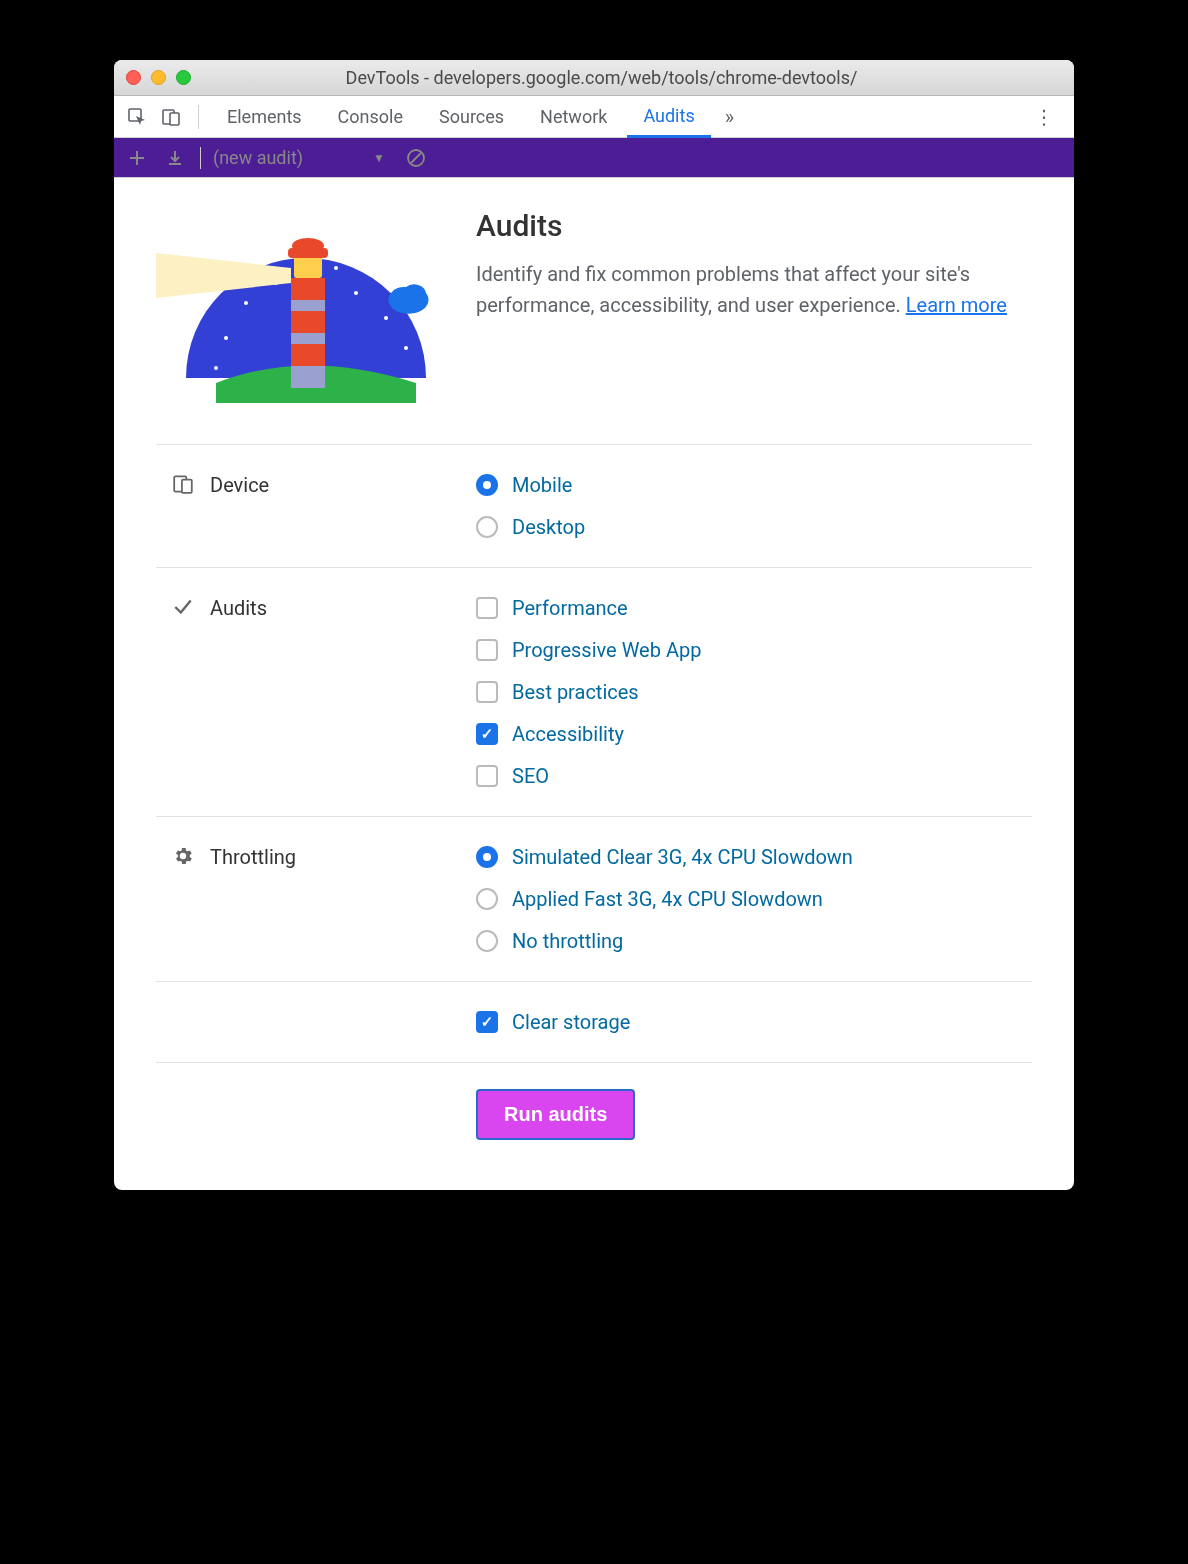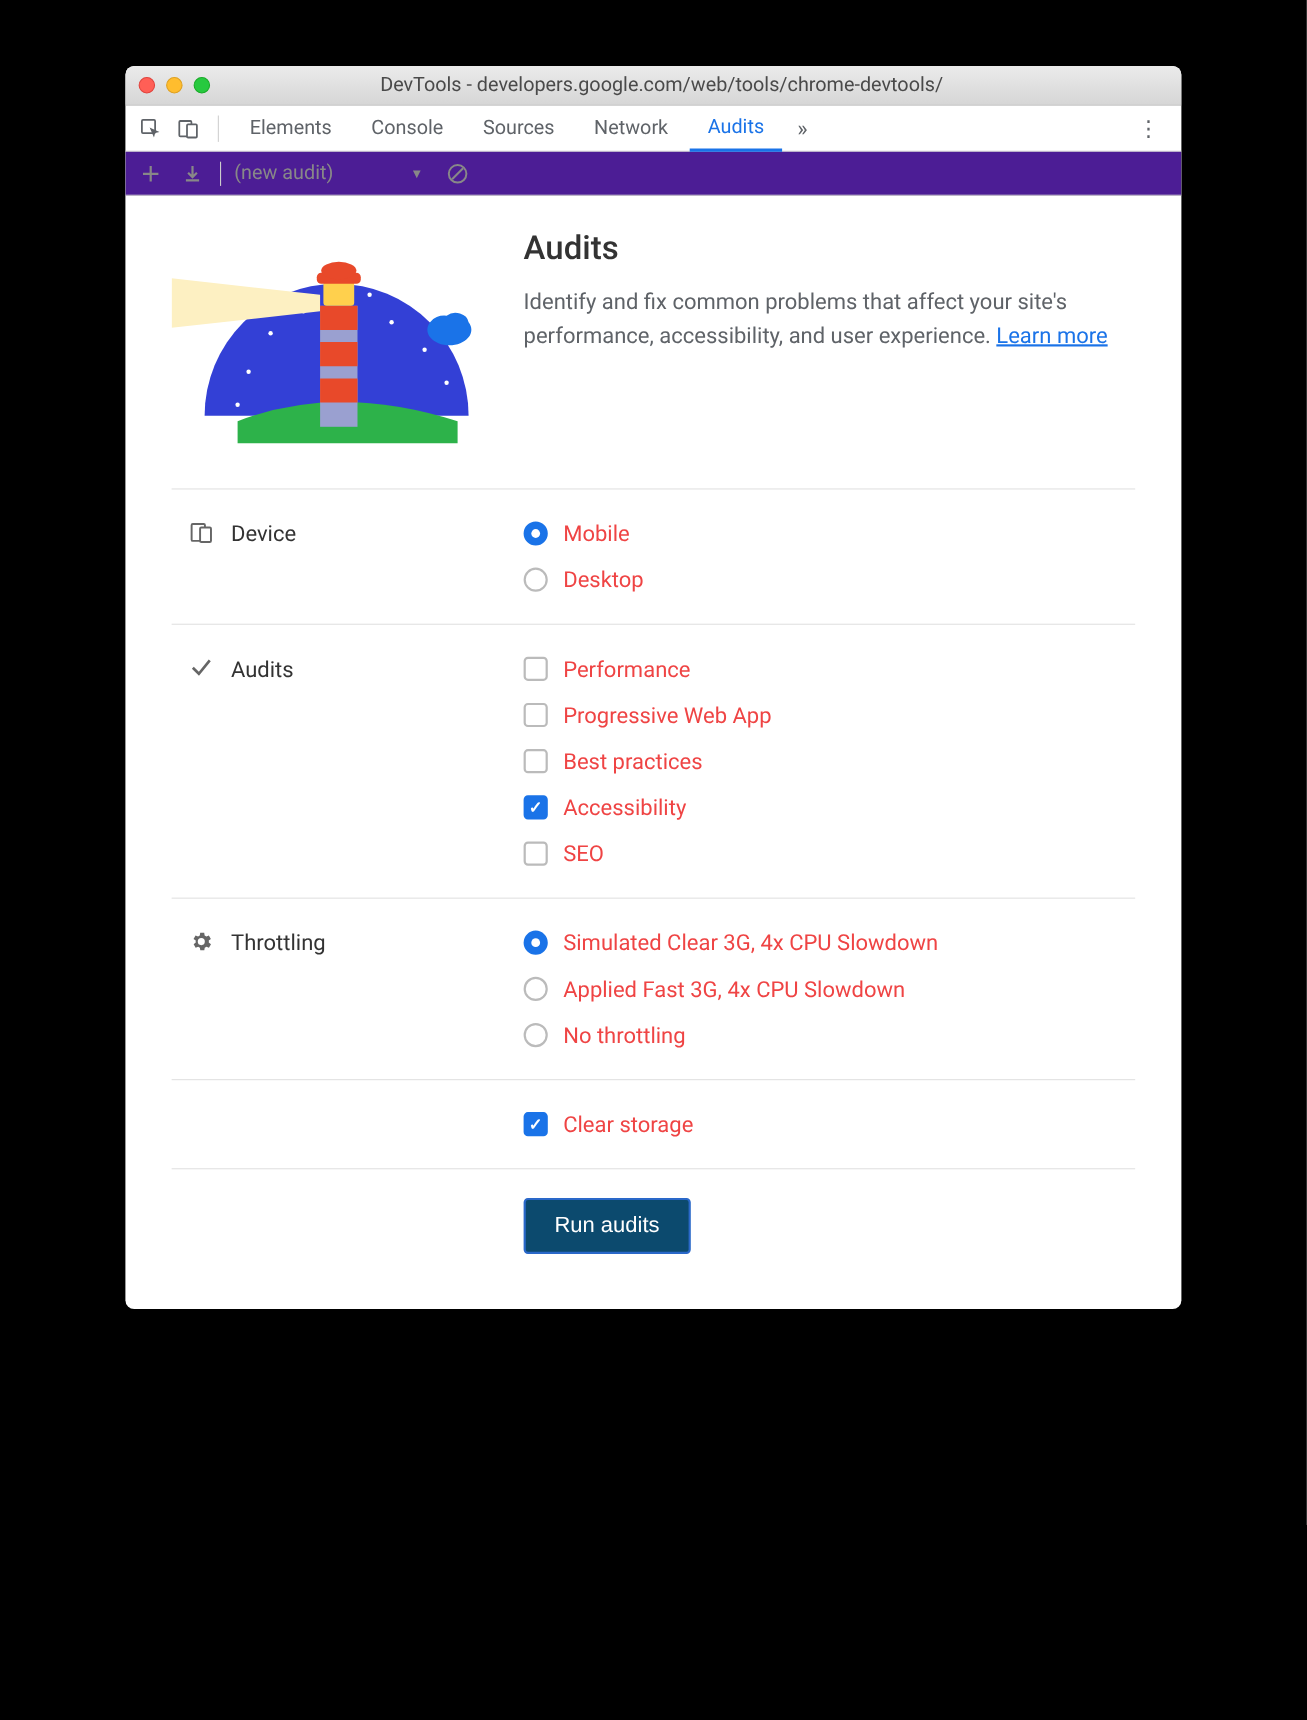--- a/index.html
+++ b/index.html
@@ -63,30 +63,30 @@
 .intro-text h1 { font-size:30px; color:#333; font-weight:500; margin-bottom:16px; }
 .intro-text p { font-size:20px; color:#5f6368; line-height:1.55; }
 .intro-text a { color:#1a73e8; text-decoration:underline; }
 
 .section { display:flex; padding:28px 0; border-bottom:1px solid #e2e2e2; }
 .section:last-of-type { border-bottom:none; }
 .section-label { width:320px; display:flex; align-items:flex-start; gap:16px; color:#333; font-size:20px; padding-left:16px; }
 .section-label .sicon { width:22px; height:22px; color:#666; }
 .section-options { display:flex; flex-direction:column; gap:18px; }
 
-.option { display:flex; align-items:center; gap:14px; font-size:20px; color:#ef4444; cursor:pointer; }
+.option { display:flex; align-items:center; gap:14px; font-size:20px; color:#0369a1; cursor:pointer; }
 .radio { width:22px; height:22px; border-radius:50%; border:2px solid #bbb; display:inline-flex; align-items:center; justify-content:center; flex-shrink:0; }
 .radio.checked { border-color:#1a73e8; background:#1a73e8; }
 .radio.checked::after { content:""; width:8px; height:8px; background:#fff; border-radius:50%; }
 .checkbox { width:22px; height:22px; border-radius:4px; border:2px solid #bbb; display:inline-flex; align-items:center; justify-content:center; flex-shrink:0; }
 .checkbox.checked { background:#1a73e8; border-color:#1a73e8; color:#fff; }
 .checkbox.checked::after { content:"✓"; font-size:15px; font-weight:bold; line-height:1; }
 
 .run-row { padding-left:320px; margin-top:26px; }
-.run-button { background:#0c4a6e; color:#fff; border:2px solid #2a68c9; border-radius:4px; padding:12px 26px; font-size:20px; font-weight:400; cursor:pointer; }
+.run-button { background:#d946ef; color:#fff; border:2px solid #2a68c9; border-radius:4px; padding:12px 26px; font-size:20px; font-weight:700; cursor:pointer; }
 
 
 .lighthouse svg { width:100%; height:100%; }
 </style>
 </head>
 <body>
 
 <div class="window">
 
   <div class="titlebar">

